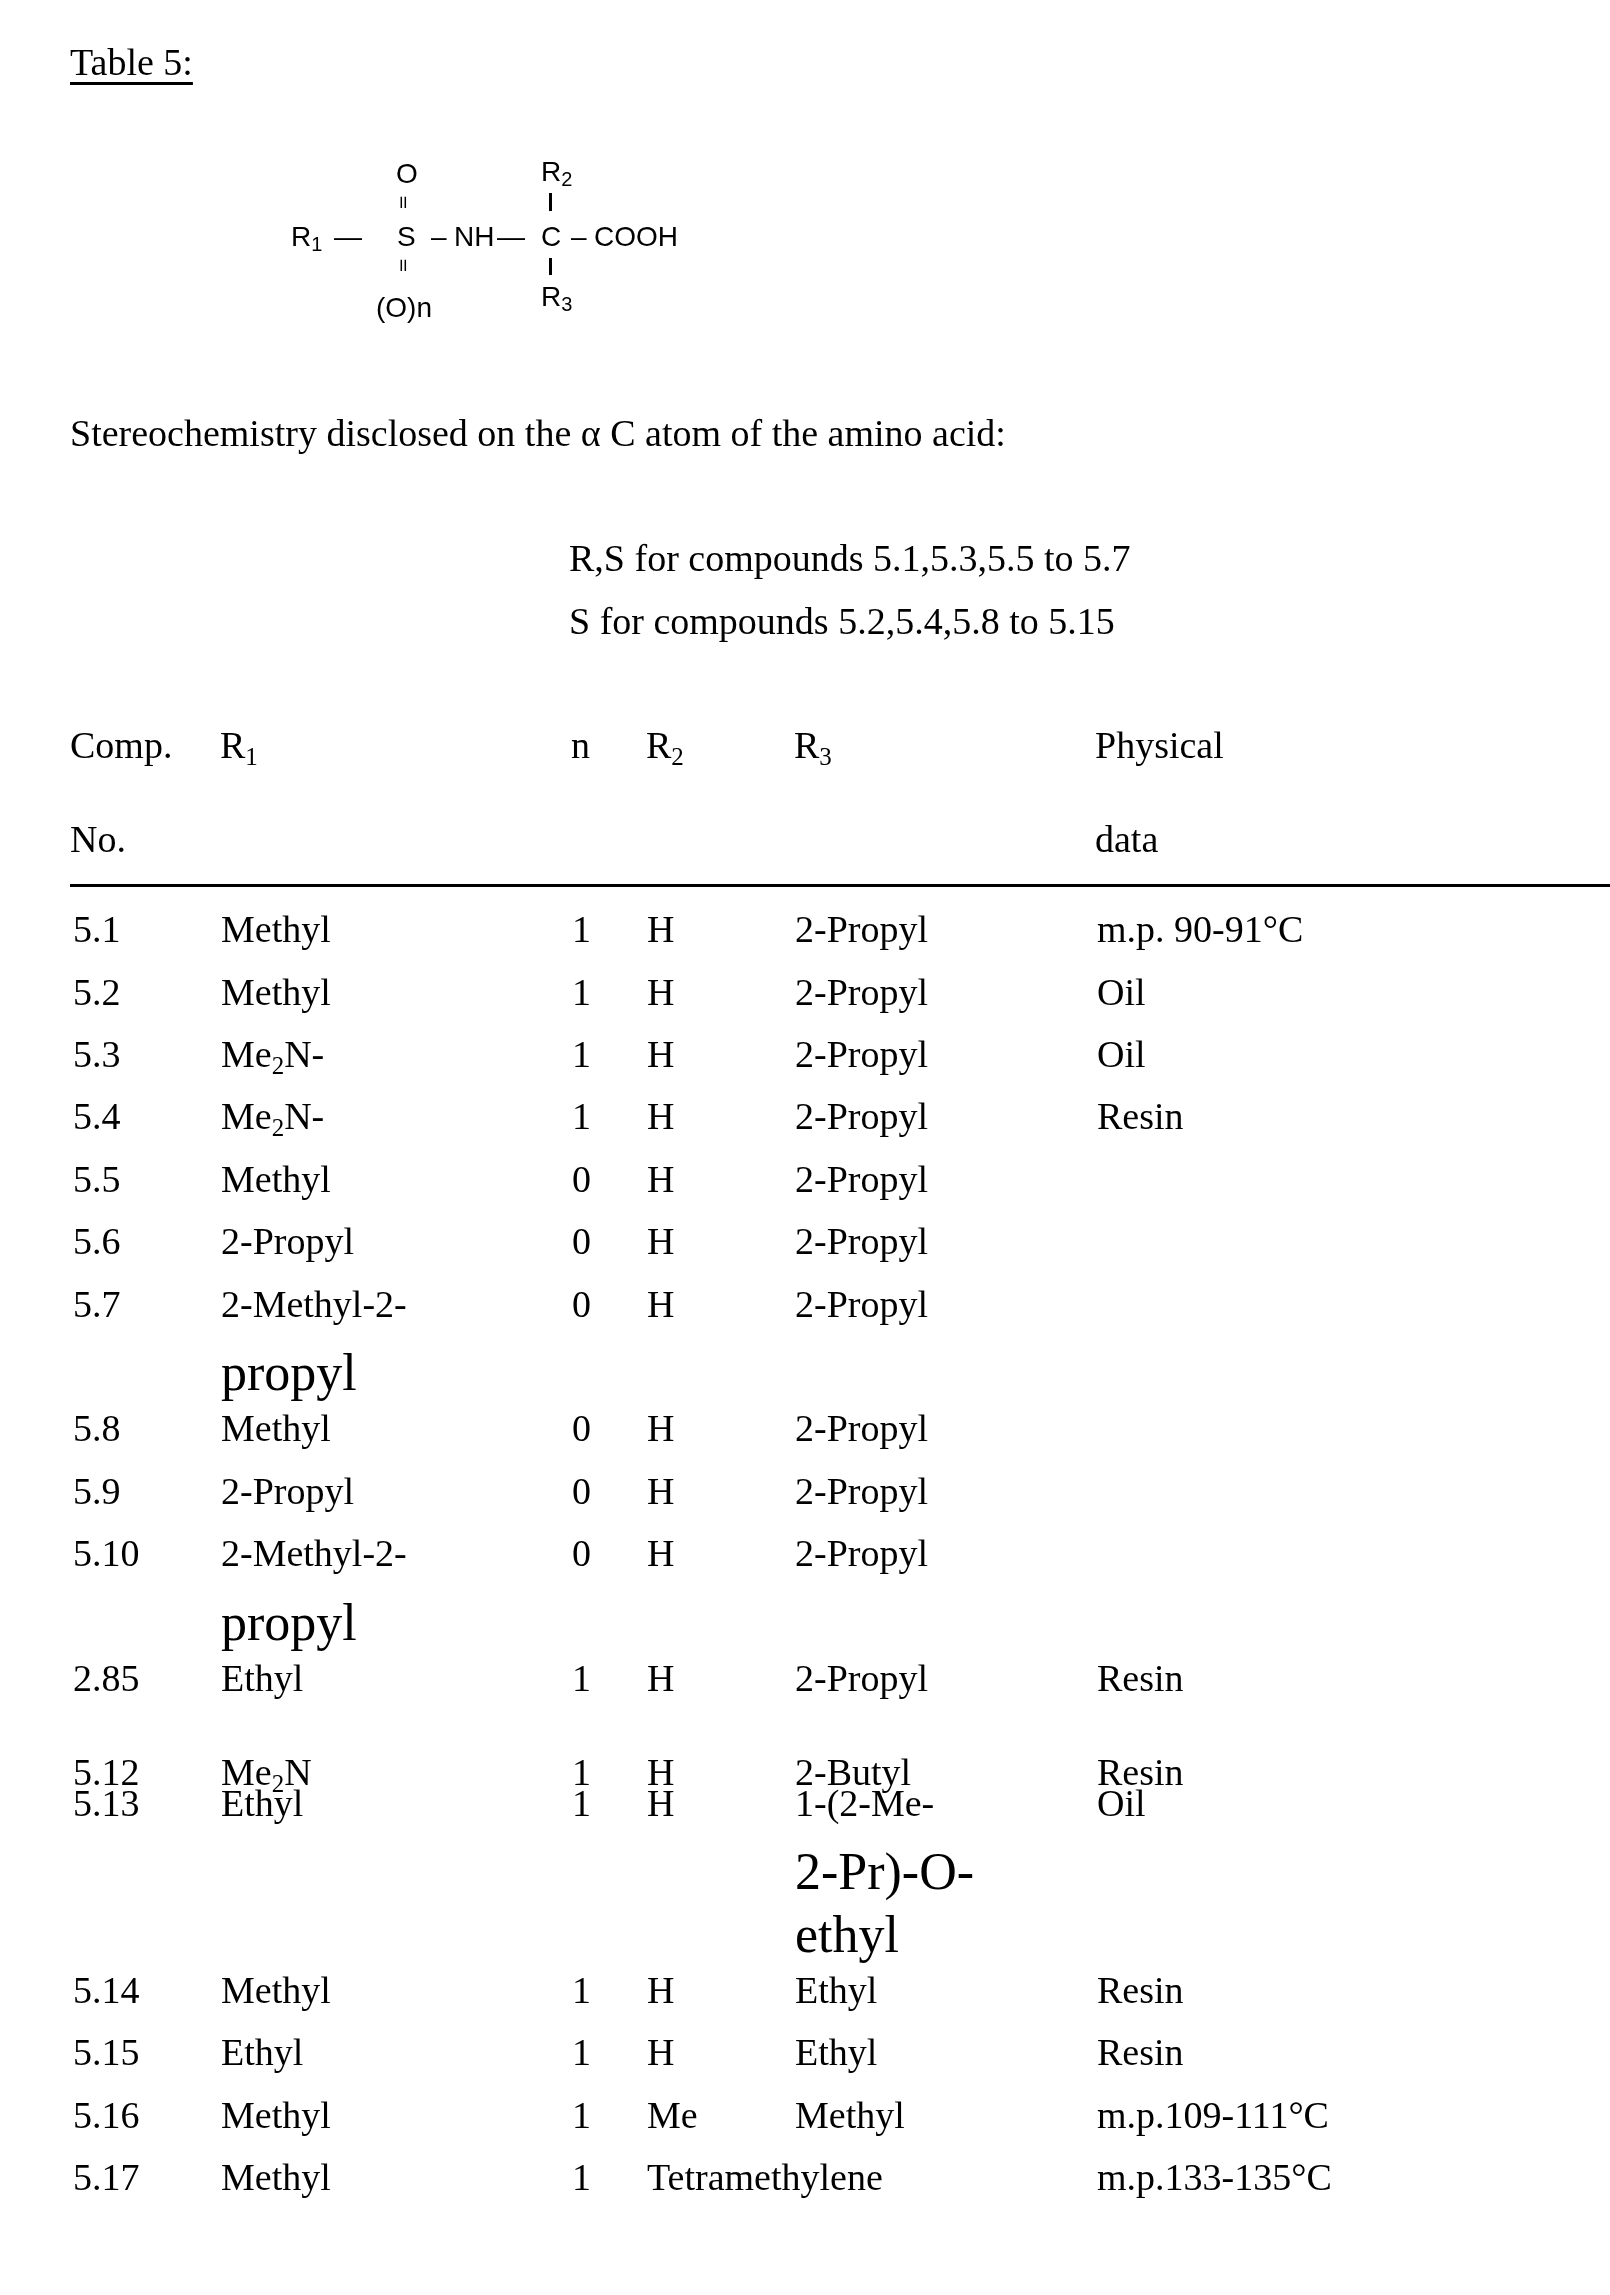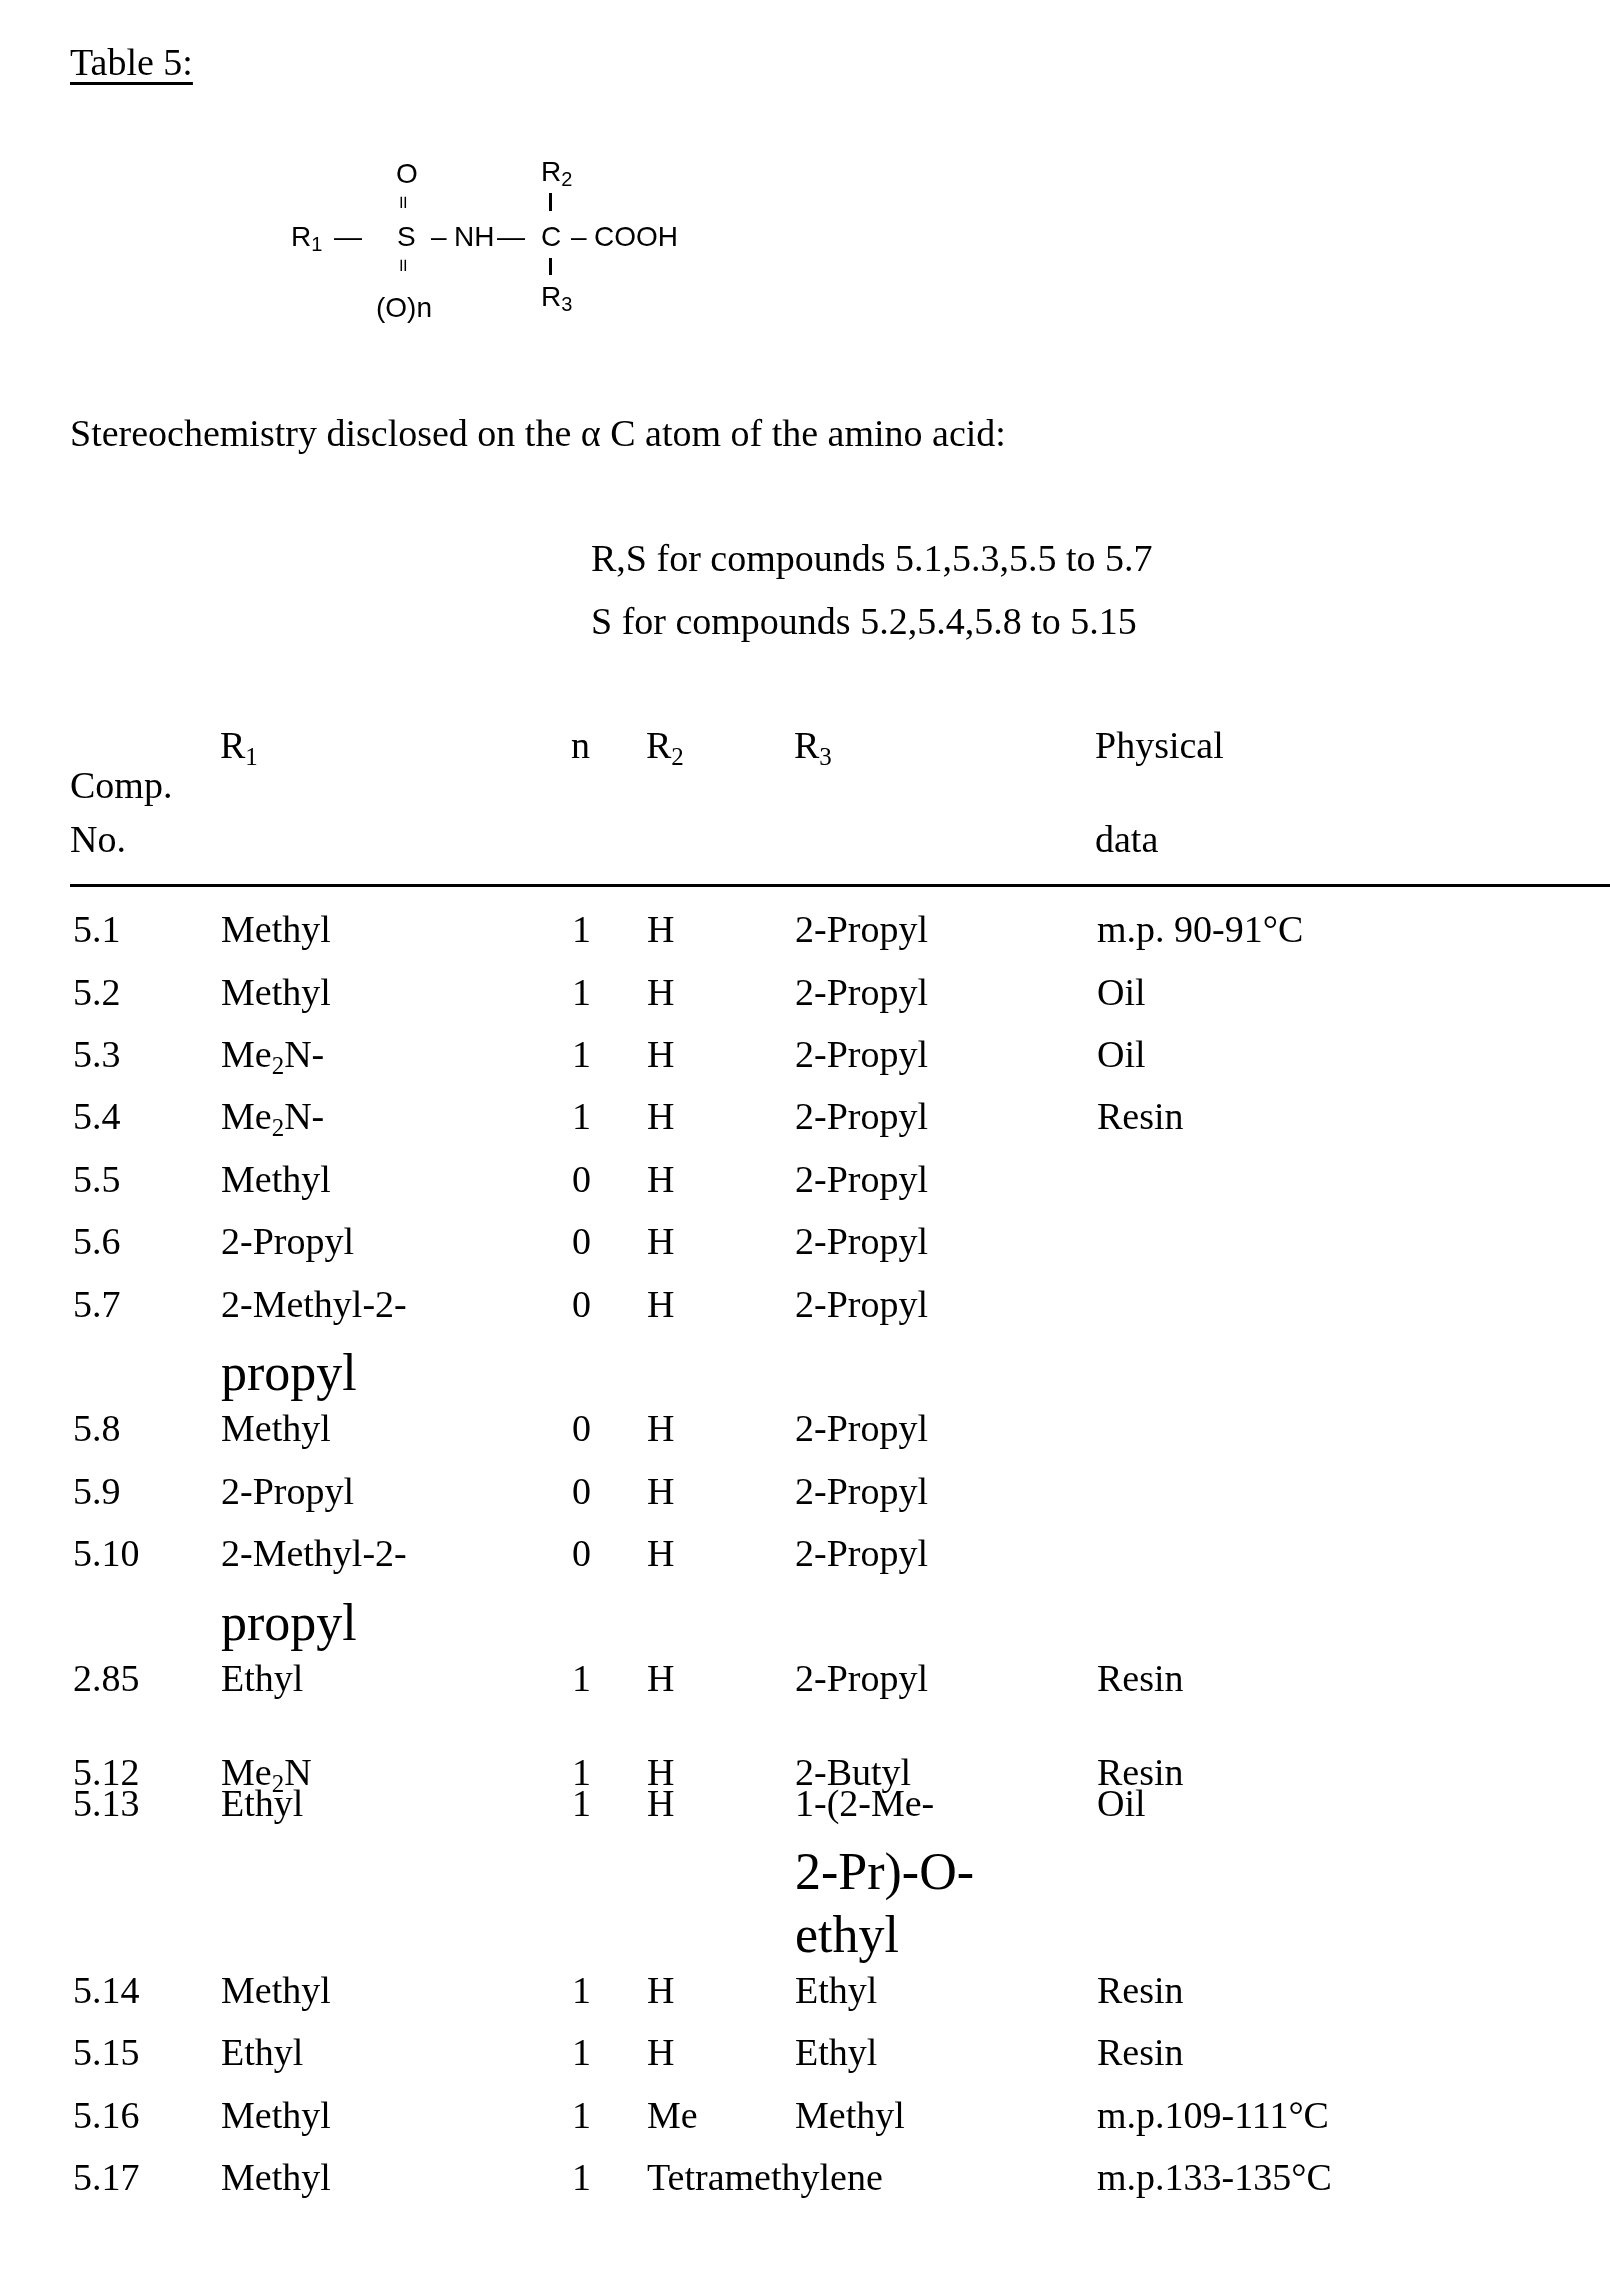--- a/index.html
+++ b/index.html
@@ -2,21 +2,21 @@
 <html style="font-size:13.3px"><head>
 <meta charset="utf-8">
 <style>
   html, body { margin:0; padding:0; background:#ffffff; }
   body { width:1611px; height:2295px; position:relative; overflow:hidden;
          font-family:"Liberation Serif","DejaVu Serif",serif; color:#000; }
   .abs { position:absolute; white-space:nowrap; }
   .serif { font-family:"Liberation Serif","DejaVu Serif",serif; font-size:38px; line-height:1; }
   .title { left:70px; top:43px; text-decoration:underline; text-underline-offset:6.7px; }
   .stereo { left:70px; top:414px; }
-  .note { left:569px;margin-left:22px; }
+  .note { left:569px; }
   
   .struct { position:absolute; left:291px; top:150px; width:466px; height:183px;
             font-family:"Liberation Sans","DejaVu Sans",sans-serif; font-size:28px; }
   .struct span { position:absolute; white-space:nowrap; line-height:1; }
   .struct sub { font-size:20px; vertical-align:-5px; }
   .bond-v { position:absolute; width:2.5px; background:#000; }
   
   .hdr { top:726px; }
   .hdr2 { top:820px; }
   .rule { position:absolute; left:70px; top:884px; width:1541px; height:2.5px; background:#000; }
@@ -54,21 +54,21 @@
   <div class="bond-v" style="left:258px; top:108px; height:16.6px;"></div>
   <span style="left:250px; top:133px;"><span style="position:static">R</span><sub>3</sub></span>
   <span style="left:85px; top:133px;margin-top:11px;">(O)n</span>
 </div>
 
 <div class="abs serif stereo">Stereochemistry disclosed on the α C atom of the amino acid:</div>
 <div class="abs serif note" style="top:539px;">R,S for compounds 5.1,5.3,5.5 to 5.7</div>
 <div class="abs serif note" style="top:602px;">S for compounds 5.2,5.4,5.8 to 5.15</div>
 
 <div>
-  <div class="abs serif hdr" style="left:70px;margin-top:40px;">Comp.</div>
+  <div class="abs serif hdr" style="left:70px;">Comp.</div>
   <div class="abs serif hdr2" style="left:70px;">No.</div>
   <div class="abs serif hdr" style="left:220px;"><span>R</span><sub class="s">1</sub></div>
   <div class="abs serif hdr" style="left:571px;">n</div>
   <div class="abs serif hdr" style="left:646px;"><span>R</span><sub class="s">2</sub></div>
   <div class="abs serif hdr" style="left:794px;"><span>R</span><sub class="s">3</sub></div>
   <div class="abs serif hdr" style="left:1095px;">Physical</div>
   <div class="abs serif hdr2" style="left:1095px;">data</div>
 </div>
 <div class="rule"></div>
 

